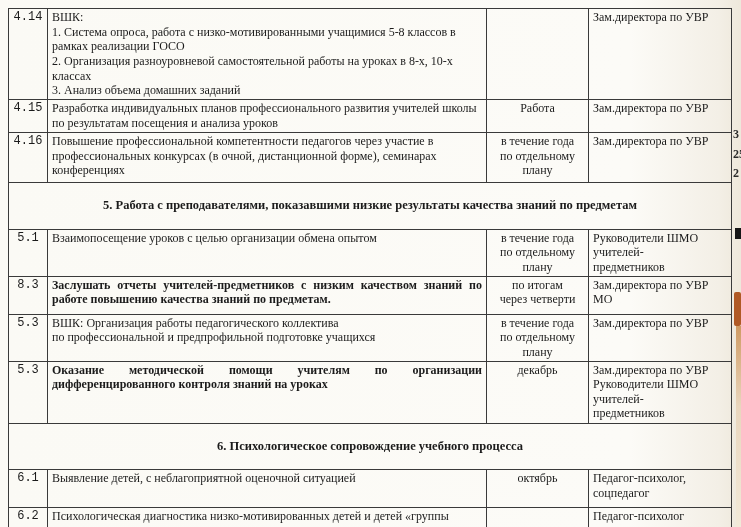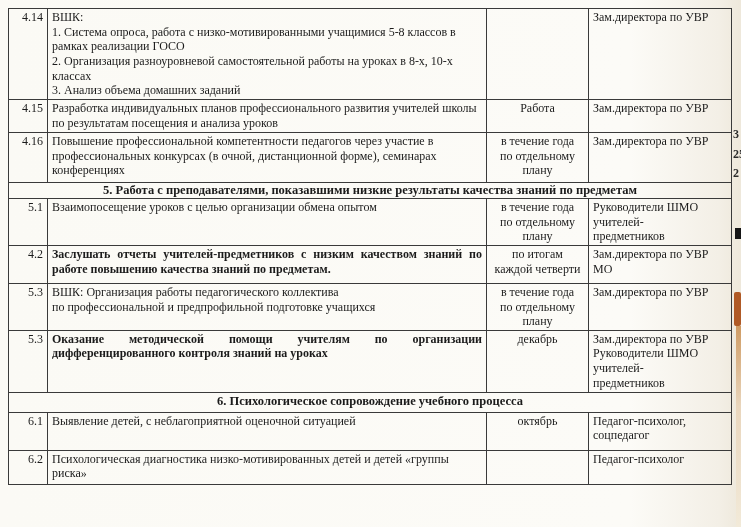--- a/index.html
+++ b/index.html
@@ -17,27 +17,27 @@
     border-collapse:collapse; table-layout:fixed;
     font-size:12px; line-height:1.22;
     background:transparent;
   }
   table.plan td {
     border:1.5px solid #3a3a3a;
     vertical-align:top;
     padding:1px 4px;
     overflow:hidden;
   }
-  td.num  { text-align:right; padding-top:2px; }
+  td.num  { text-align:center; padding-top:2px;font-family:Liberation Mono, monospace; }
   td.desc { white-space:pre-line; padding:1px 6px 1px 6px;margin-top:18px; }
   td.time { text-align:center; white-space:pre-line; padding:1px 2px; }
   td.resp { white-space:pre-line; padding:1px 5px; }
   tr.sec td {
     text-align:center; font-weight:bold; font-size:12.5px;
-    padding:0 2px; vertical-align:middle; line-height:1.1;
+    padding:16px 2px; vertical-align:middle; line-height:1.1;
   }
   .j  { text-align:justify;font-weight:bold; }
   .frag {
     position:absolute; left:733px;
     font:bold 12px/1 "Liberation Serif", serif;
     color:#2c2c2c;
   }
   .blob-black  { position:absolute; left:735px; top:228px; width:6px; height:11px; background:#161616; }
   .blob-orange { position:absolute; left:734px; top:292px; width:7px; height:34px; background:#b05a26; border-radius:2px; }
   .edge-strip  { position:absolute; left:736px; top:326px; width:5px; height:201px;
@@ -92,24 +92,24 @@
       <td class="desc">Взаимопосещение уроков с целью организации обмена опытом</td>
       <td class="time">в течение года
 по отдельному
 плану</td>
       <td class="resp">Руководители ШМО
 учителей-
 предметников</td>
     </tr>
 
     <tr style="height:38px">
-      <td class="num">4.2</td>
+      <td class="num">8.3</td>
       <td class="desc j">Заслушать отчеты учителей-предметников с низким качеством знаний по работе повышению качества знаний по   предметам.</td>
       <td class="time">по итогам
-каждой четверти</td>
+через четверти</td>
       <td class="resp">Зам.директора по УВР
 МО</td>
     </tr>
 
     <tr style="height:37px">
       <td class="num">5.3</td>
       <td class="desc">ВШК: Организация работы педагогического коллектива
 по  профессиональной и предпрофильной подготовке учащихся</td>
       <td class="time">в течение года
 по отдельному

